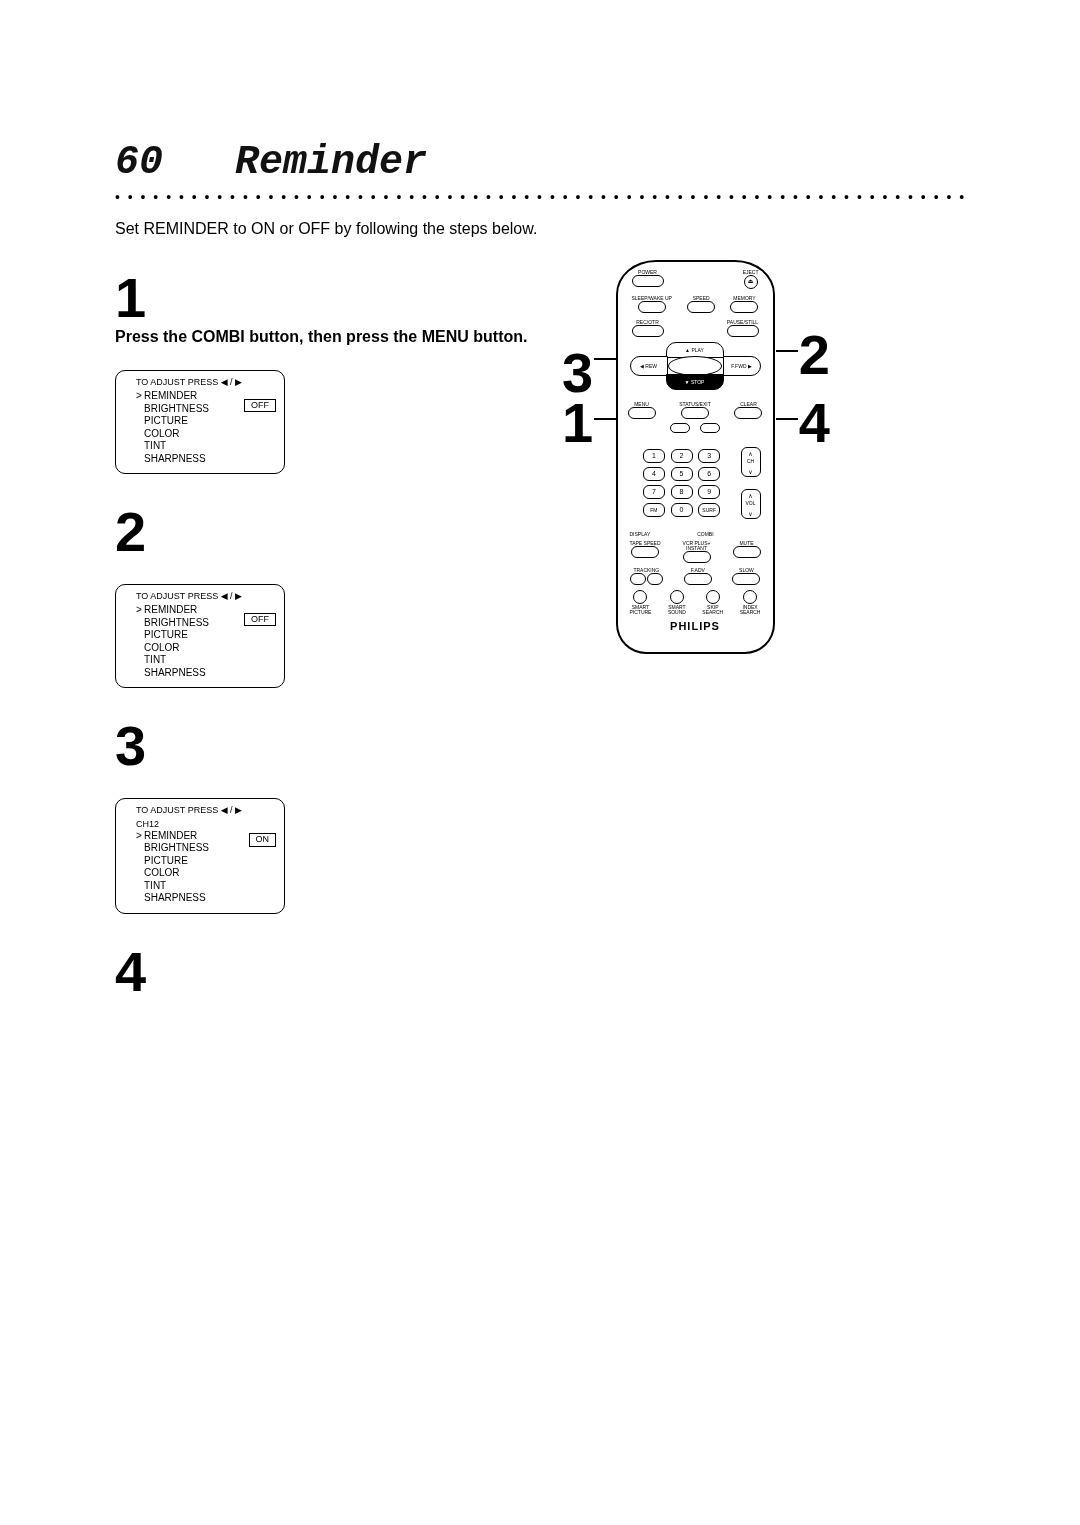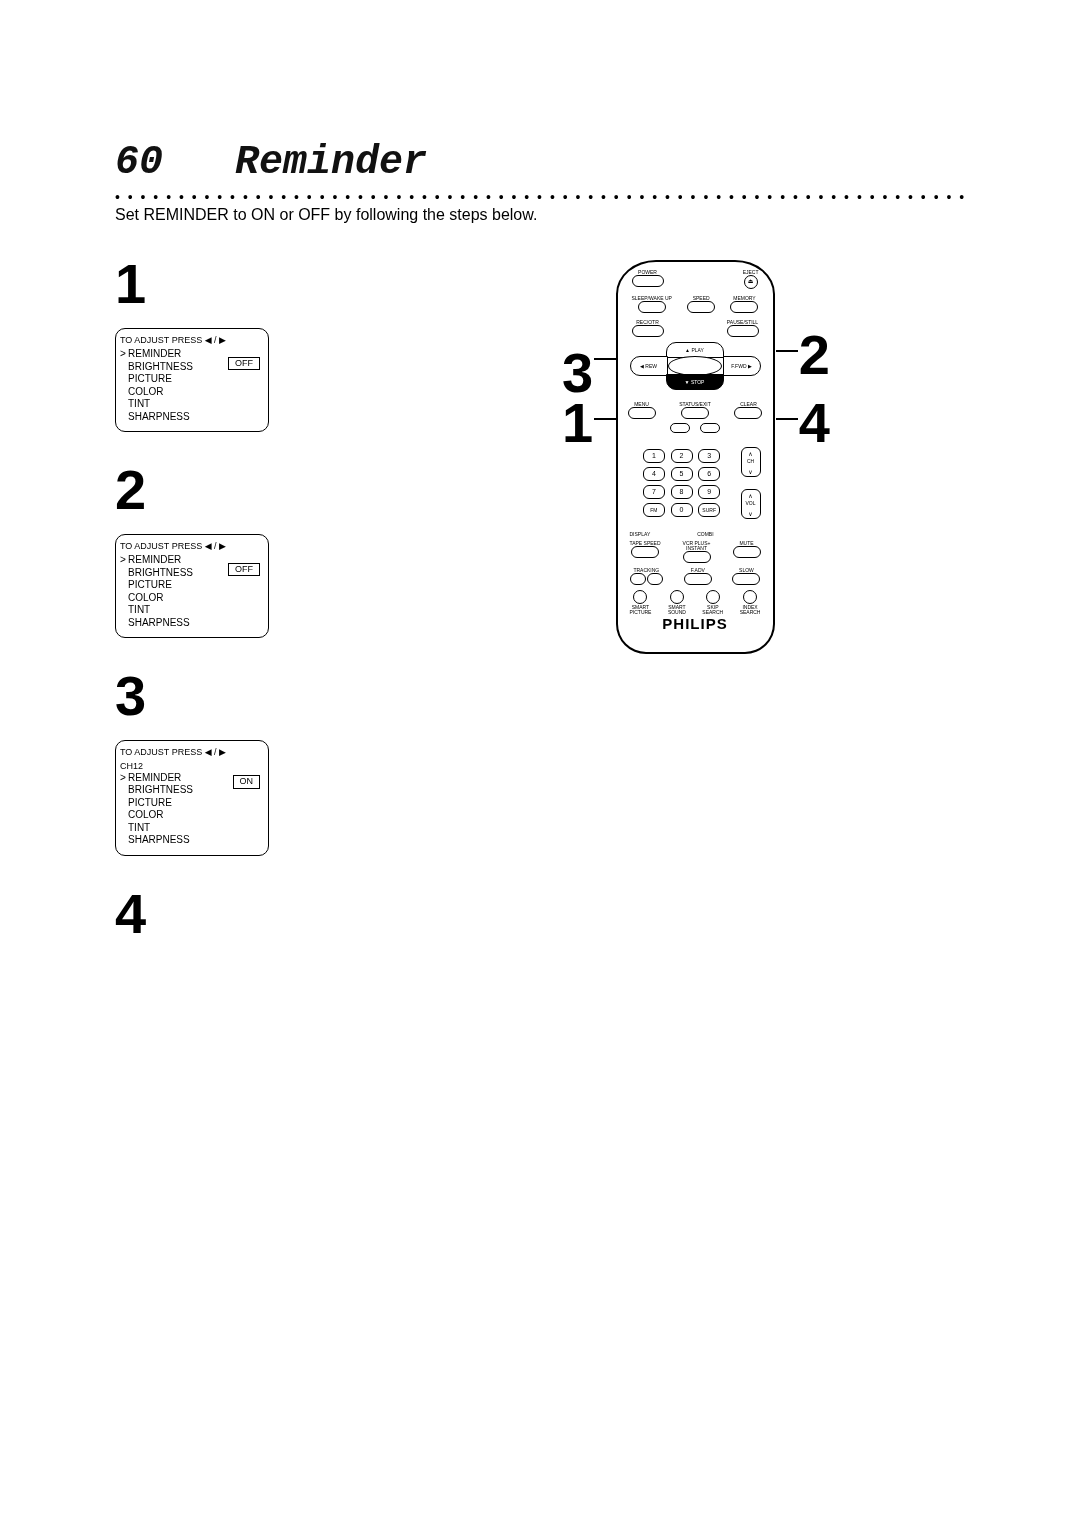--- a/index.html
+++ b/index.html
@@ -55,22 +55,22 @@
   }
   .step-body {
     font-size: 16px;
     line-height: 1.3;
     max-width: 430px;
   }
   .osd {
     display: inline-block;
     border: 1.5px solid #000;
     border-radius: 10px;
-    padding: 6px 8px 8px 4px;
-    margin-top: 16px;
+    padding: 6px 8px 8px 20px;
+    margin-top: 24px;
     font-size: 10px;
     line-height: 1.25;
     position: relative;
     width: 140px;
   }
   .osd-head {
     font-size: 9px;
     margin-bottom: 2px;
     white-space: nowrap;
   }
@@ -126,42 +126,43 @@
   .lbl { font-size: 5px; line-height:1; }
   .keypad { position:absolute; top:185px; left:18px; width:92px; }
   .key {
     display:inline-block; width:20px; height:12px;
     border:1px solid #000; border-radius:6px; margin:2px;
     font-size:7px; line-height:12px;
   }
   .chvol { position:absolute; right:10px; top:185px; width:22px; }
   .chvol .stack { border:1px solid #000; border-radius:6px; width:18px; height:28px; margin-bottom:12px; position:relative; }
   .chvol .mid { font-size:5px; position:absolute; top:10px; left:3px; right:3px; text-align:center; }
-  .brand { position:absolute; bottom:20px; left:0; right:0; font-weight:bold; font-size:15px; letter-spacing:1px; }
+  .brand { position:absolute; bottom:20px; left:0; right:0; font-weight:bold; font-size:11px; letter-spacing:1px; }
   .transport { position:absolute; top:80px; left:10px; right:10px; height:50px; }
   .trbtn { position:absolute; border:1px solid #000; background:#fff; font-size:6px; display:flex; align-items:center; justify-content:center; }
   .menurow { position:absolute; top:140px; left:10px; right:10px; height:30px; }
   .cline { position:absolute; background:#000; height:2px; }
 </style>
 </head>
 <body>
 
 <div class="page">
 
   <div class="title-line">
     <span class="title-num">60</span>
     <span>&nbsp;</span>
     <span>Reminder</span>
   </div>
   <div class="dotline">• • • • • • • • • • • • • • • • • • • • • • • • • • • • • • • • • • • • • • • • • • • • • • • • • • • • • • • • • • • • • • • • • • • • • • • • • • • • • • • • • • • • • • • • • • • • • • • • • • • • • • •</div>
 
-  <div class="intro" style="margin-top:0;">Set REMINDER to ON or OFF by following the steps below.</div>
+  <div class="intro" style="margin-top:14px;">Set REMINDER to ON or OFF by following the steps below.</div>
 
   
   <div class="bignum">1</div>
+  <div class="step-line">Press the COMBI button, then press the MENU button.</div>
 
   <div class="osd">
     <div class="osd-head">TO ADJUST PRESS ◀ / ▶</div>
     <div class="osd-row"><span class="osd-caret">&gt;</span><span>REMINDER</span></div>
     <div class="osd-row"><span class="osd-caret"></span><span>BRIGHTNESS</span></div>
     <div class="osd-row"><span class="osd-caret"></span><span>PICTURE</span></div>
     <div class="osd-row"><span class="osd-caret"></span><span>COLOR</span></div>
     <div class="osd-row"><span class="osd-caret"></span><span>TINT</span></div>
     <div class="osd-row"><span class="osd-caret"></span><span>SHARPNESS</span></div>
     <span class="osd-val">OFF</span>

